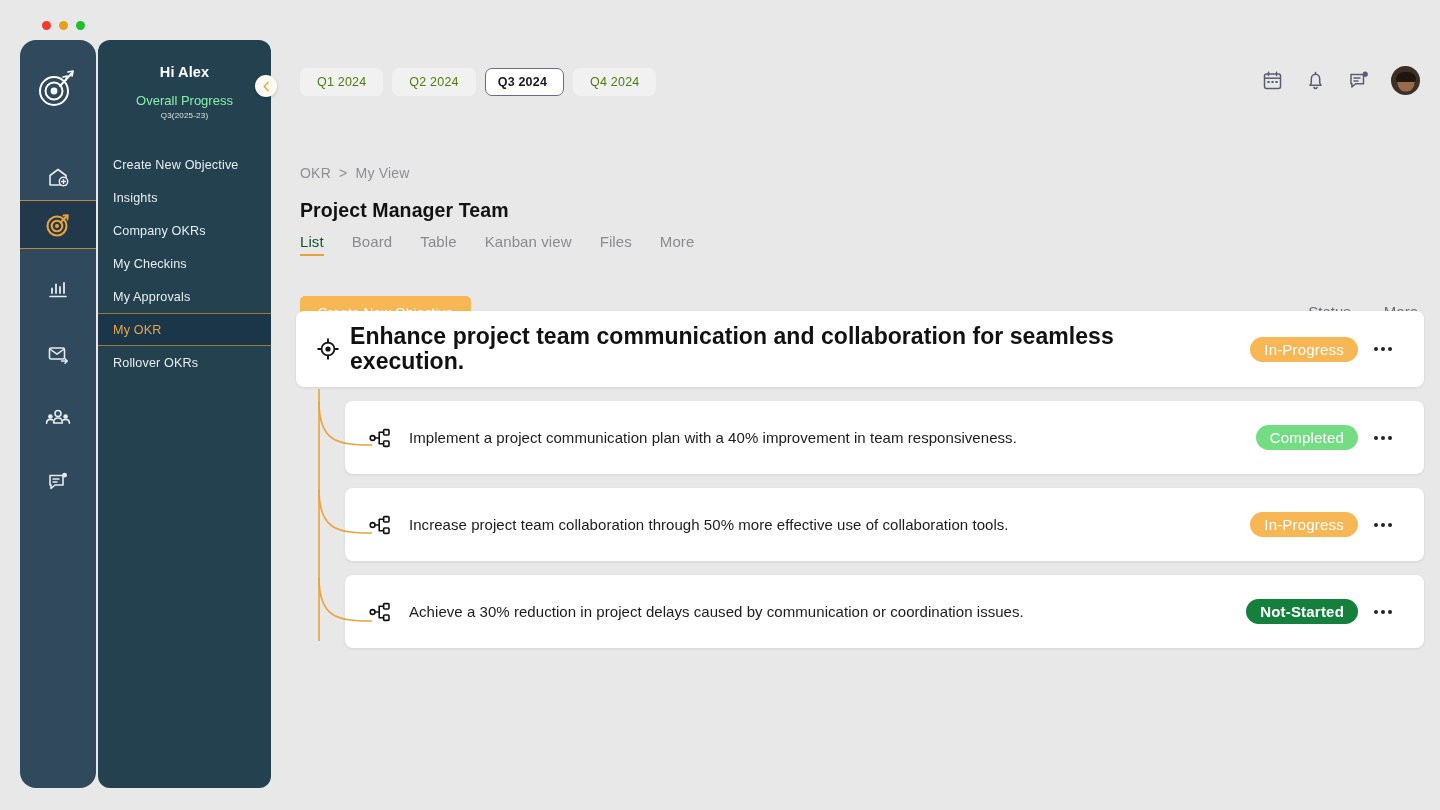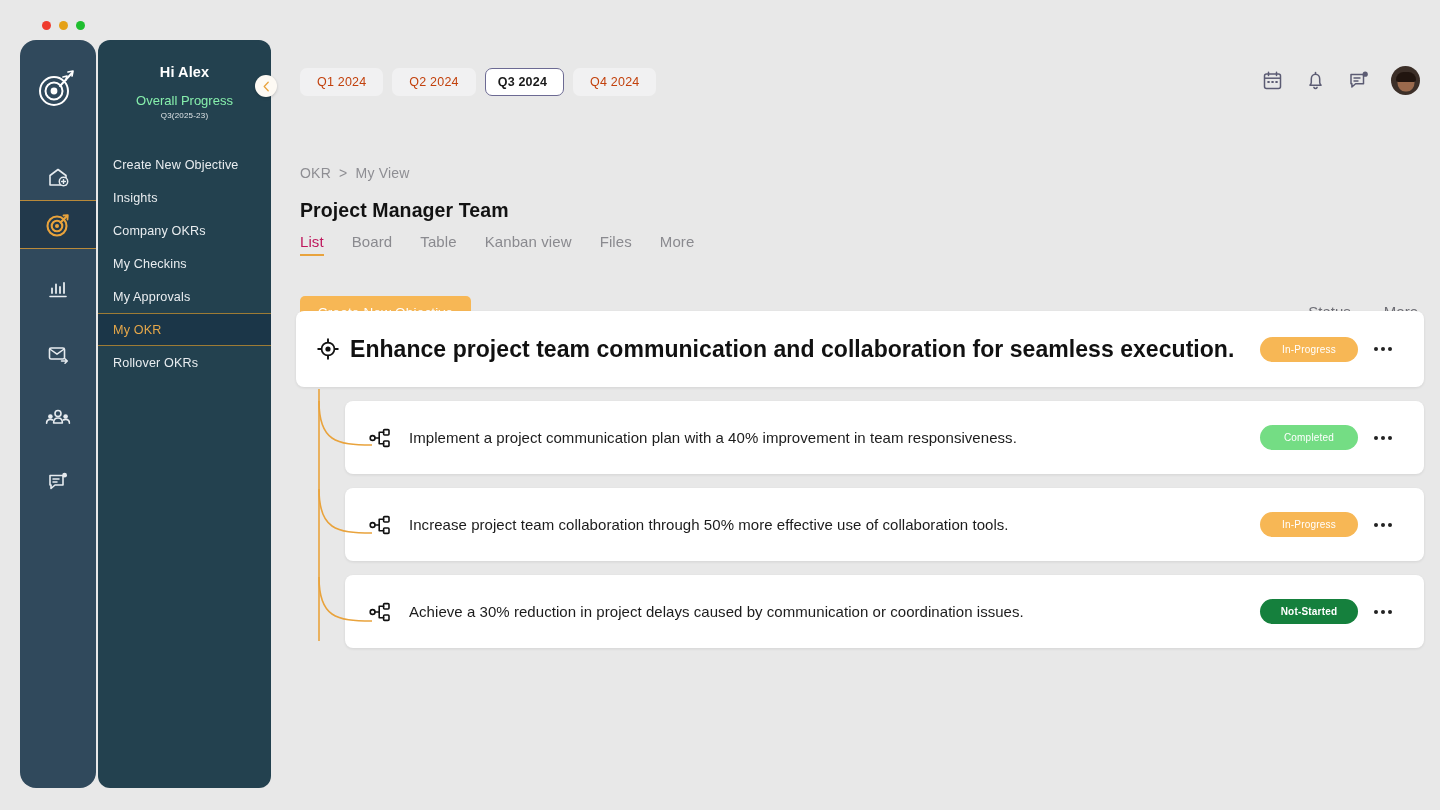--- a/index.html
+++ b/index.html
@@ -152,21 +152,21 @@
     top: 28px; left: 17px;
     display: flex;
     gap: 9px;
   }
   .qtab {
     min-width: 68px;
     height: 28px;
     padding: 0 16px;
     border-radius: 7px;
     background: #f1f1f2;
-    color: #c2410c;
+    color: #4d7c0f;
     font-size: 12.5px;
     display: flex;
     align-items: center;
     justify-content: center;
     border: 1px solid transparent;
     cursor: pointer;
     letter-spacing: .2px;
   }
   .qtab.selected {
     background: #ffffff;
@@ -238,21 +238,21 @@
     gap: 28px;
   }
   .vtab {
     font-size: 15px;
     color: #8a8a8f;
     cursor: pointer;
     padding-bottom: 4px;
     letter-spacing: .1px;
   }
   .vtab.active {
-    color: #be185d;
+    color: #14532d;
     border-bottom: 2px solid #e8a33d;
   }
 
   
   .create-btn {
     position: absolute;
     top: 256px; left: 17px;
     width: 171px; height: 32px;
     border-radius: 5px;
     background: #f7b755;
@@ -329,21 +329,21 @@
   }
 
   
   .badge {
     flex: none;
     height: 25px;
     min-width: 98px;
     padding: 0 14px;
     border-radius: 13px;
     color: #ffffff;
-    font-size: 10px;
+    font-size: 15px;
     display: flex;
     align-items: center;
     justify-content: center;
     letter-spacing: .2px;
     cursor: pointer;
   }
   .more-btn {
     flex: none;
     width: 50px;
     display: flex;

